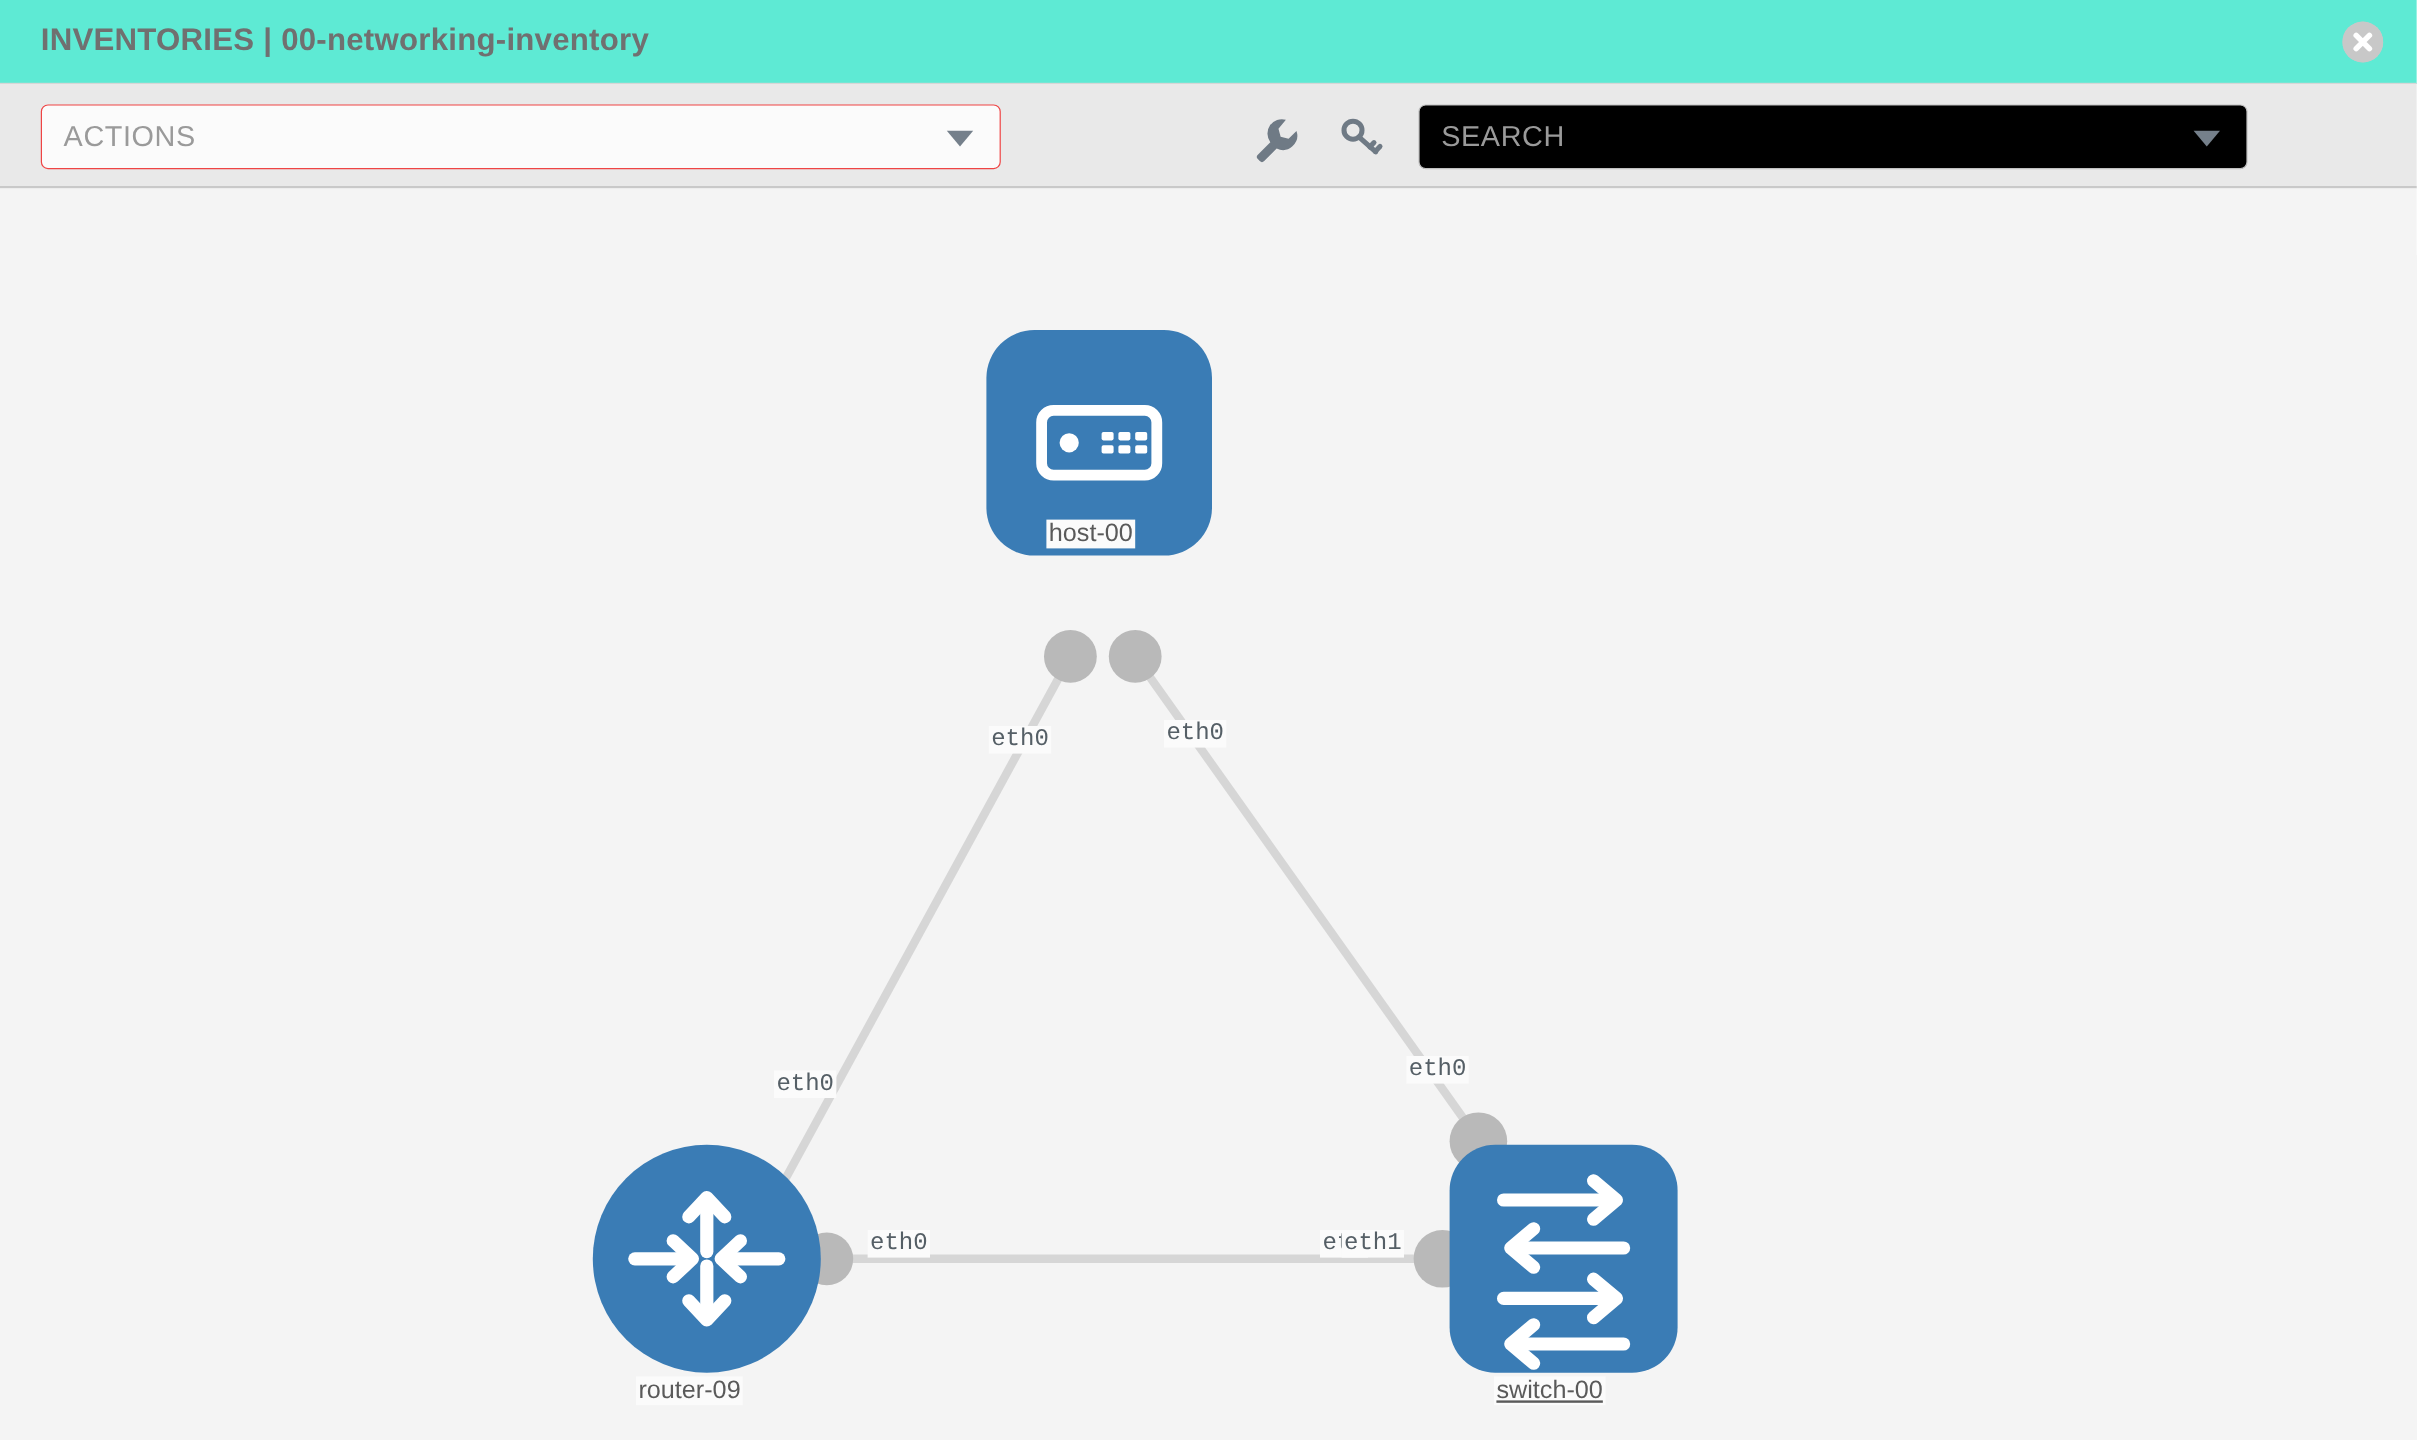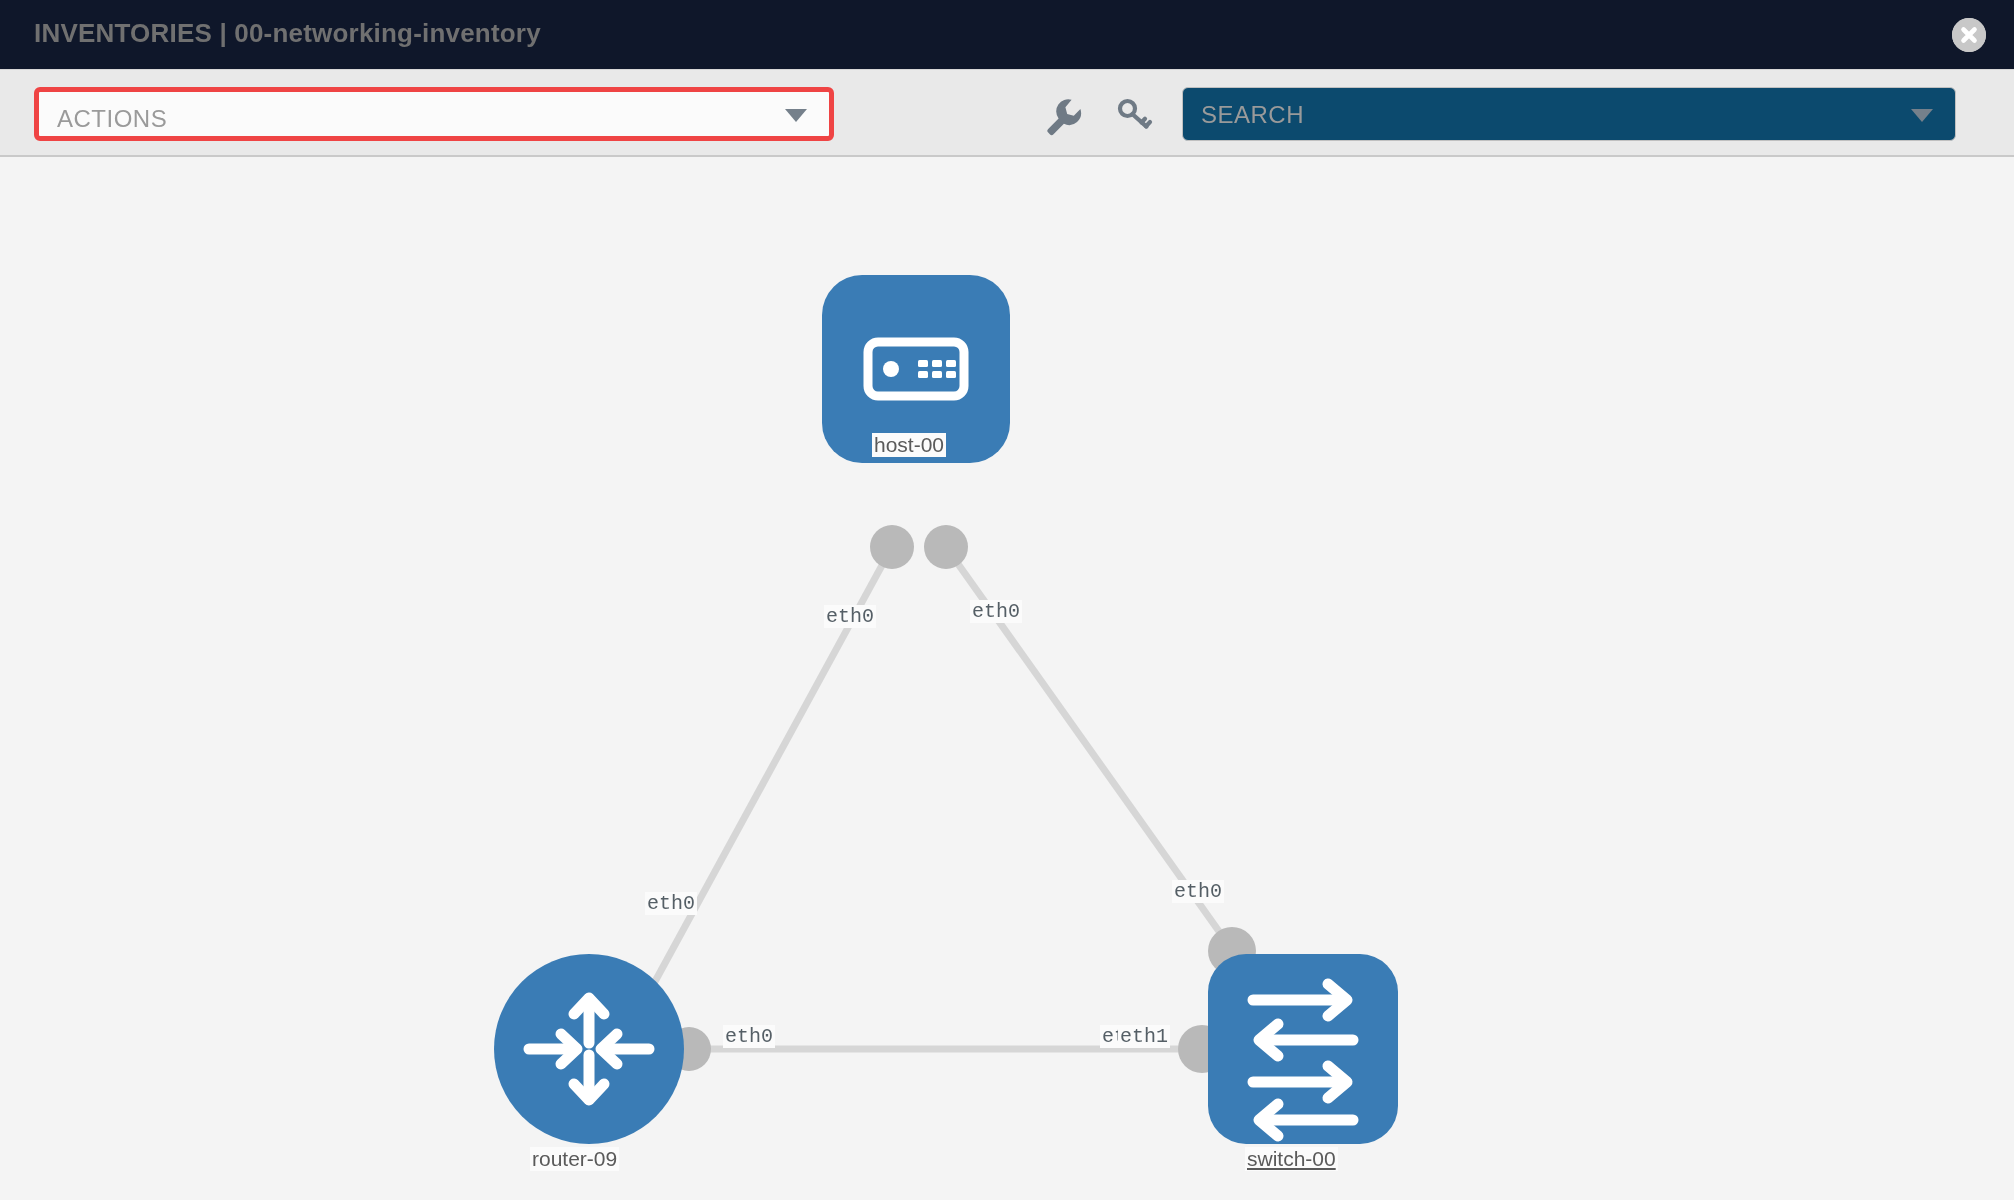--- a/index.html
+++ b/index.html
@@ -18,21 +18,21 @@
     height: 1200px;
     background: #ffffff;
   }
 
   
   .header {
     position: absolute;
     left: 0; top: 0;
     width: 2014px;
     height: 70px;
-    background: #0f172a;
+    background: #5eead4;
     border-bottom: 1px solid #d7d7d7;
     box-sizing: border-box;
     text-align: right;
   }
   .header-title {
     position: absolute;
     left: 34px;
     top: 18px;
     font-size: 26px;
     font-weight: bold;
@@ -62,21 +62,21 @@
     border-bottom: 2px solid #c9c9c9;
     box-sizing: border-box;
   }
   .actions-select {
     position: absolute;
     left: 34px;
     top: 17px;
     width: 800px;
     height: 54px;
     background: #fbfbfb;
-    border: 5px solid #ef4444;
+    border: 1px solid #ef4444;
     border-radius: 6px;
     box-sizing: border-box;
     cursor: pointer;
   }
   .actions-select .label {
     position: absolute;
     left: 18px;
     top: 13px;
     font-size: 24px;
     color: #9a9a9a;
@@ -99,23 +99,23 @@
     height: 44px;
     cursor: pointer;
   }
   .tool-icon.wrench { left: 1040px; }
   .tool-icon.key    { left: 1112px; }
 
   .search-field {
     position: absolute;
     left: 1182px;
     top: 17px;
-    width: 774px;
+    width: 691px;
     height: 54px;
-    background: #0c4a6e;
+    background: #000000;
     border: 1px solid #c0c0c0;
     border-radius: 6px;
     box-sizing: border-box;
     cursor: text;
   }
   .search-field .label {
     position: absolute;
     left: 18px;
     top: 13px;
     font-size: 24px;

